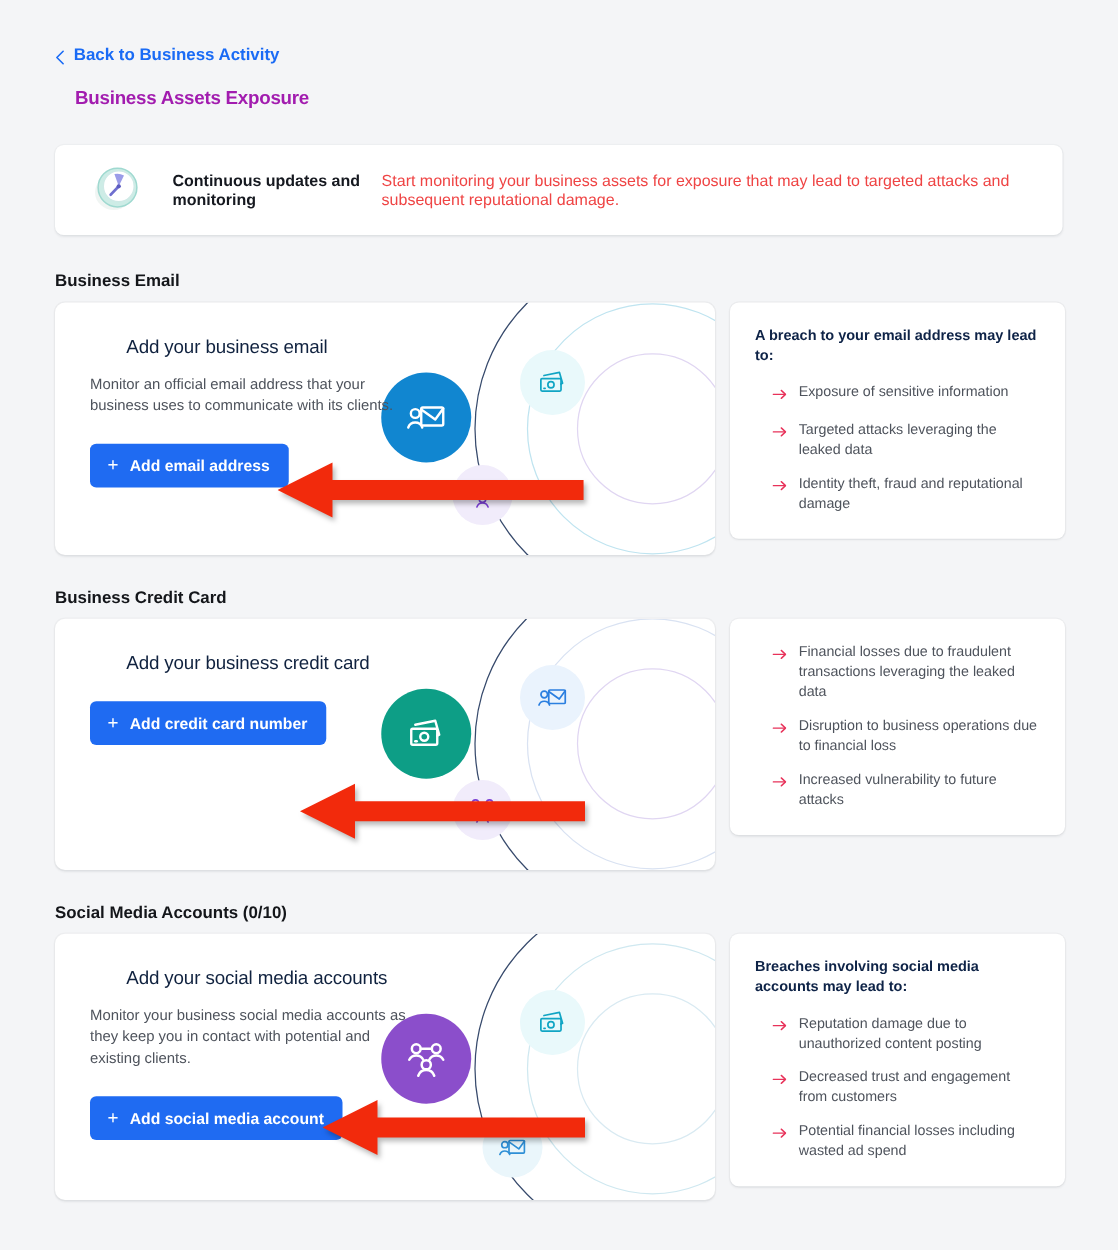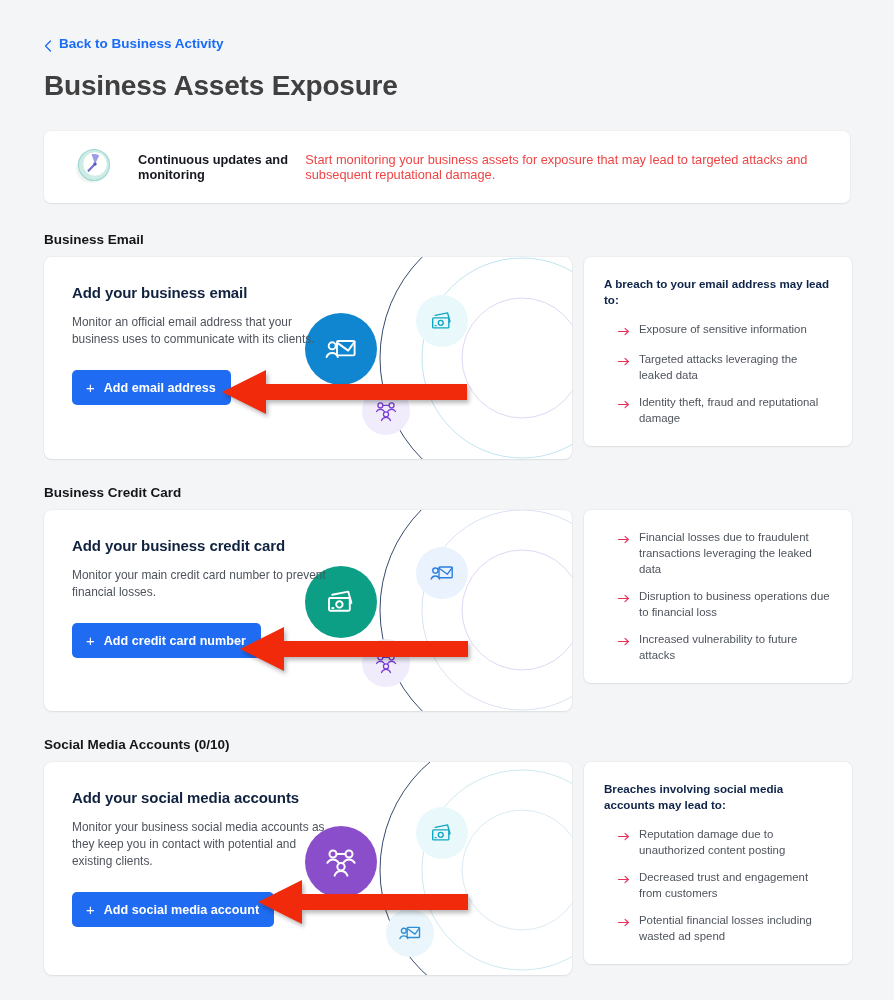--- a/index.html
+++ b/index.html
@@ -17,22 +17,23 @@
     display: flex; align-items: center; gap: 7px;
     padding-top: 36px;
     color: #1a6bf5; font-size: 13.5px; font-weight: 600;
     cursor: pointer; width: max-content;
   }
   .back-chevron { display: block; width: 8px; height: 8px; }
 
   
   .page-title {
     margin-top: 19px;
-    font-size: 28px; font-weight: 700; color: #404040;
+    font-size: 15px; font-weight: 700; color: #a21caf;
     letter-spacing: -0.2px;
+    margin-left: 16px;
   }
 
   
   .banner {
     margin-top: 29px;
     background: #fff;
     border-radius: 7px;
     box-shadow: 0 1px 2px rgba(16,24,40,.07), 0 0 0 1px rgba(16,24,40,.025);
     height: 72px;
     display: flex; align-items: center;
@@ -65,22 +66,23 @@
   .main-card.h-email  { height: 202px; }
   .main-card.h-card   { height: 201px; }
   .main-card.h-social { height: 213px; }
 
   .card-body {
     position: relative; z-index: 3;
     padding: 27px 0 0 28px;
     width: 300px;
   }
   .card-title {
-    font-size: 15px; font-weight: 700; color: #10223f;
+    font-size: 15px; font-weight: 400; color: #10223f;
     letter-spacing: -0.1px;
+    margin-left: 29px;
   }
   .card-desc {
     margin-top: 13px;
     font-size: 11.9px; line-height: 17px; color: #4e535c;
     max-width: 260px;
   }
   .add-btn {
     margin-top: 22px;
     display: inline-flex; align-items: center; gap: 9px;
     background: #1f6bf2;
@@ -276,21 +278,20 @@
           <g transform="translate(69,92) scale(0.80) translate(-24,-24)" stroke="#ffffff" stroke-width="2.4" fill="none" stroke-linecap="round" stroke-linejoin="round">
             <path d="M13 15 L33 11 L37 25 L35 26"></path>
             <rect x="9" y="19" width="26" height="16" rx="1.5"></rect>
             <circle cx="22" cy="27" r="4"></circle>
             <path d="M13 31.5 h1.5"></path>
           </g>
         </svg>
       </div>
       <div class="card-body">
         <div class="card-title">Add your business credit card</div>
-        <div class="card-desc">Monitor your main credit card number to prevent financial losses.</div>
         <button class="add-btn">
           <span class="plus">+</span>
           <span>Add credit card number</span>
         </button>
       </div>
     </div>
 
     <div class="aside-card">
       <ul class="aside-list">
         <li class="aside-item">

